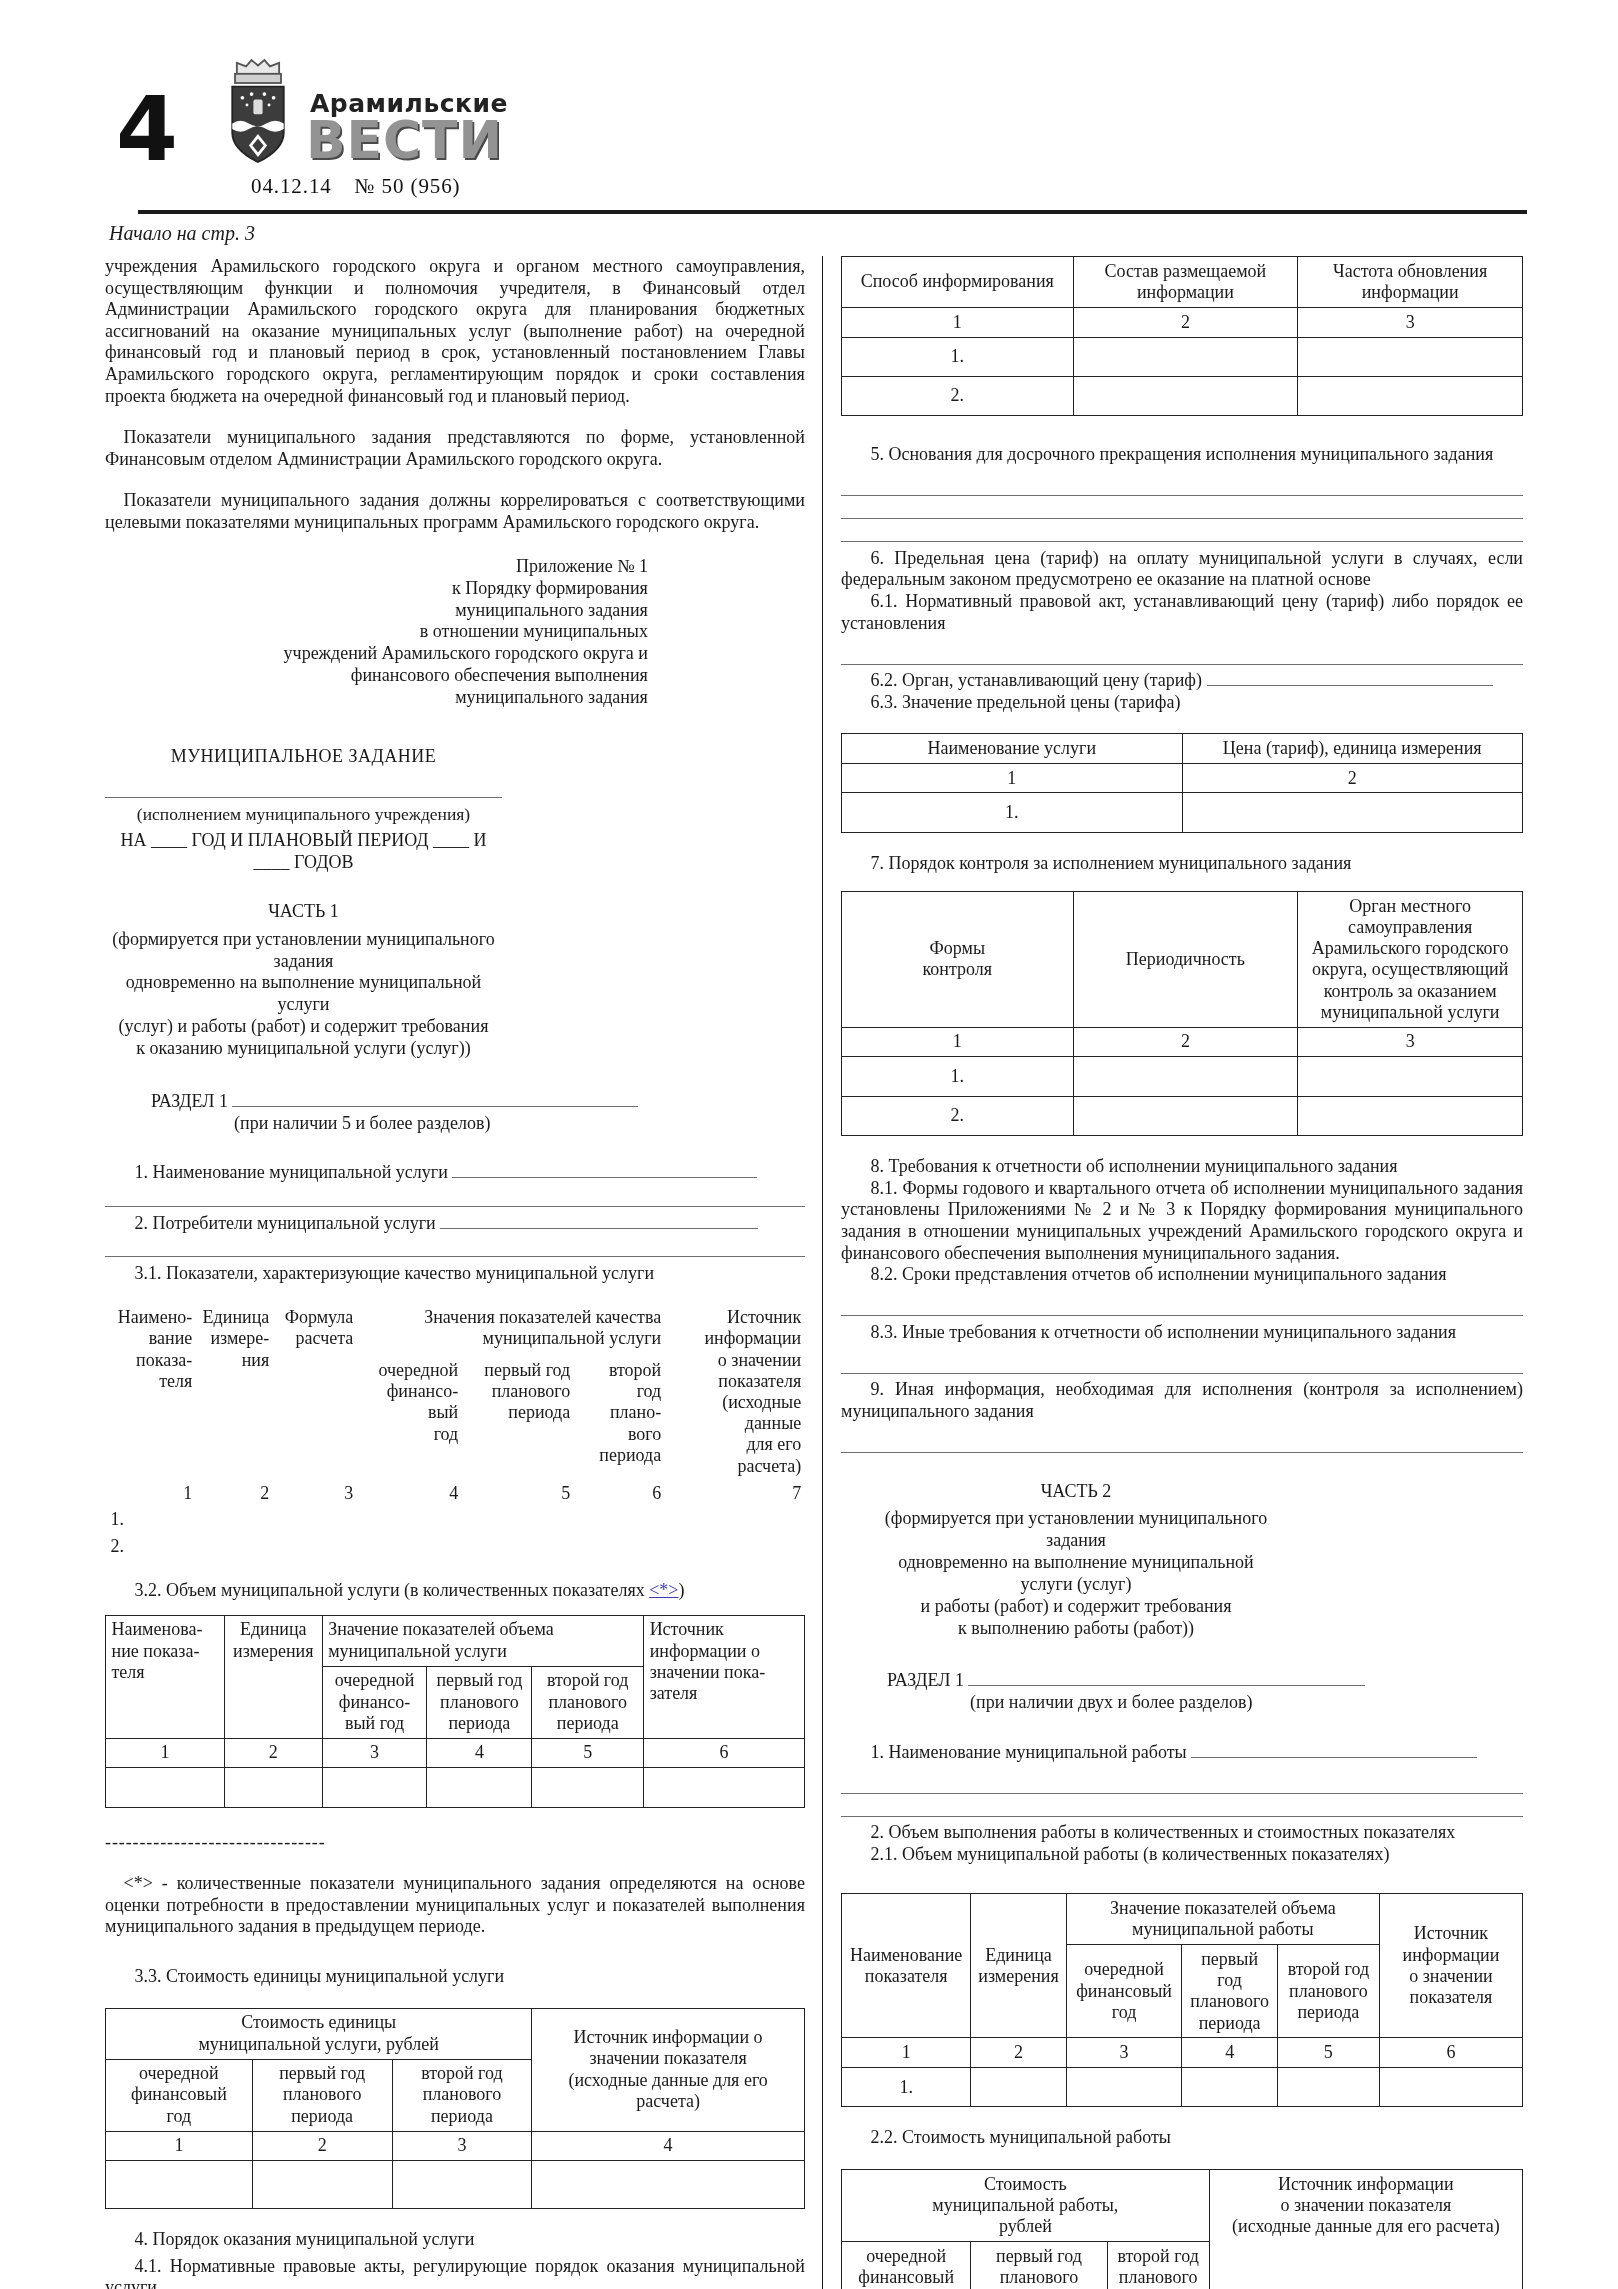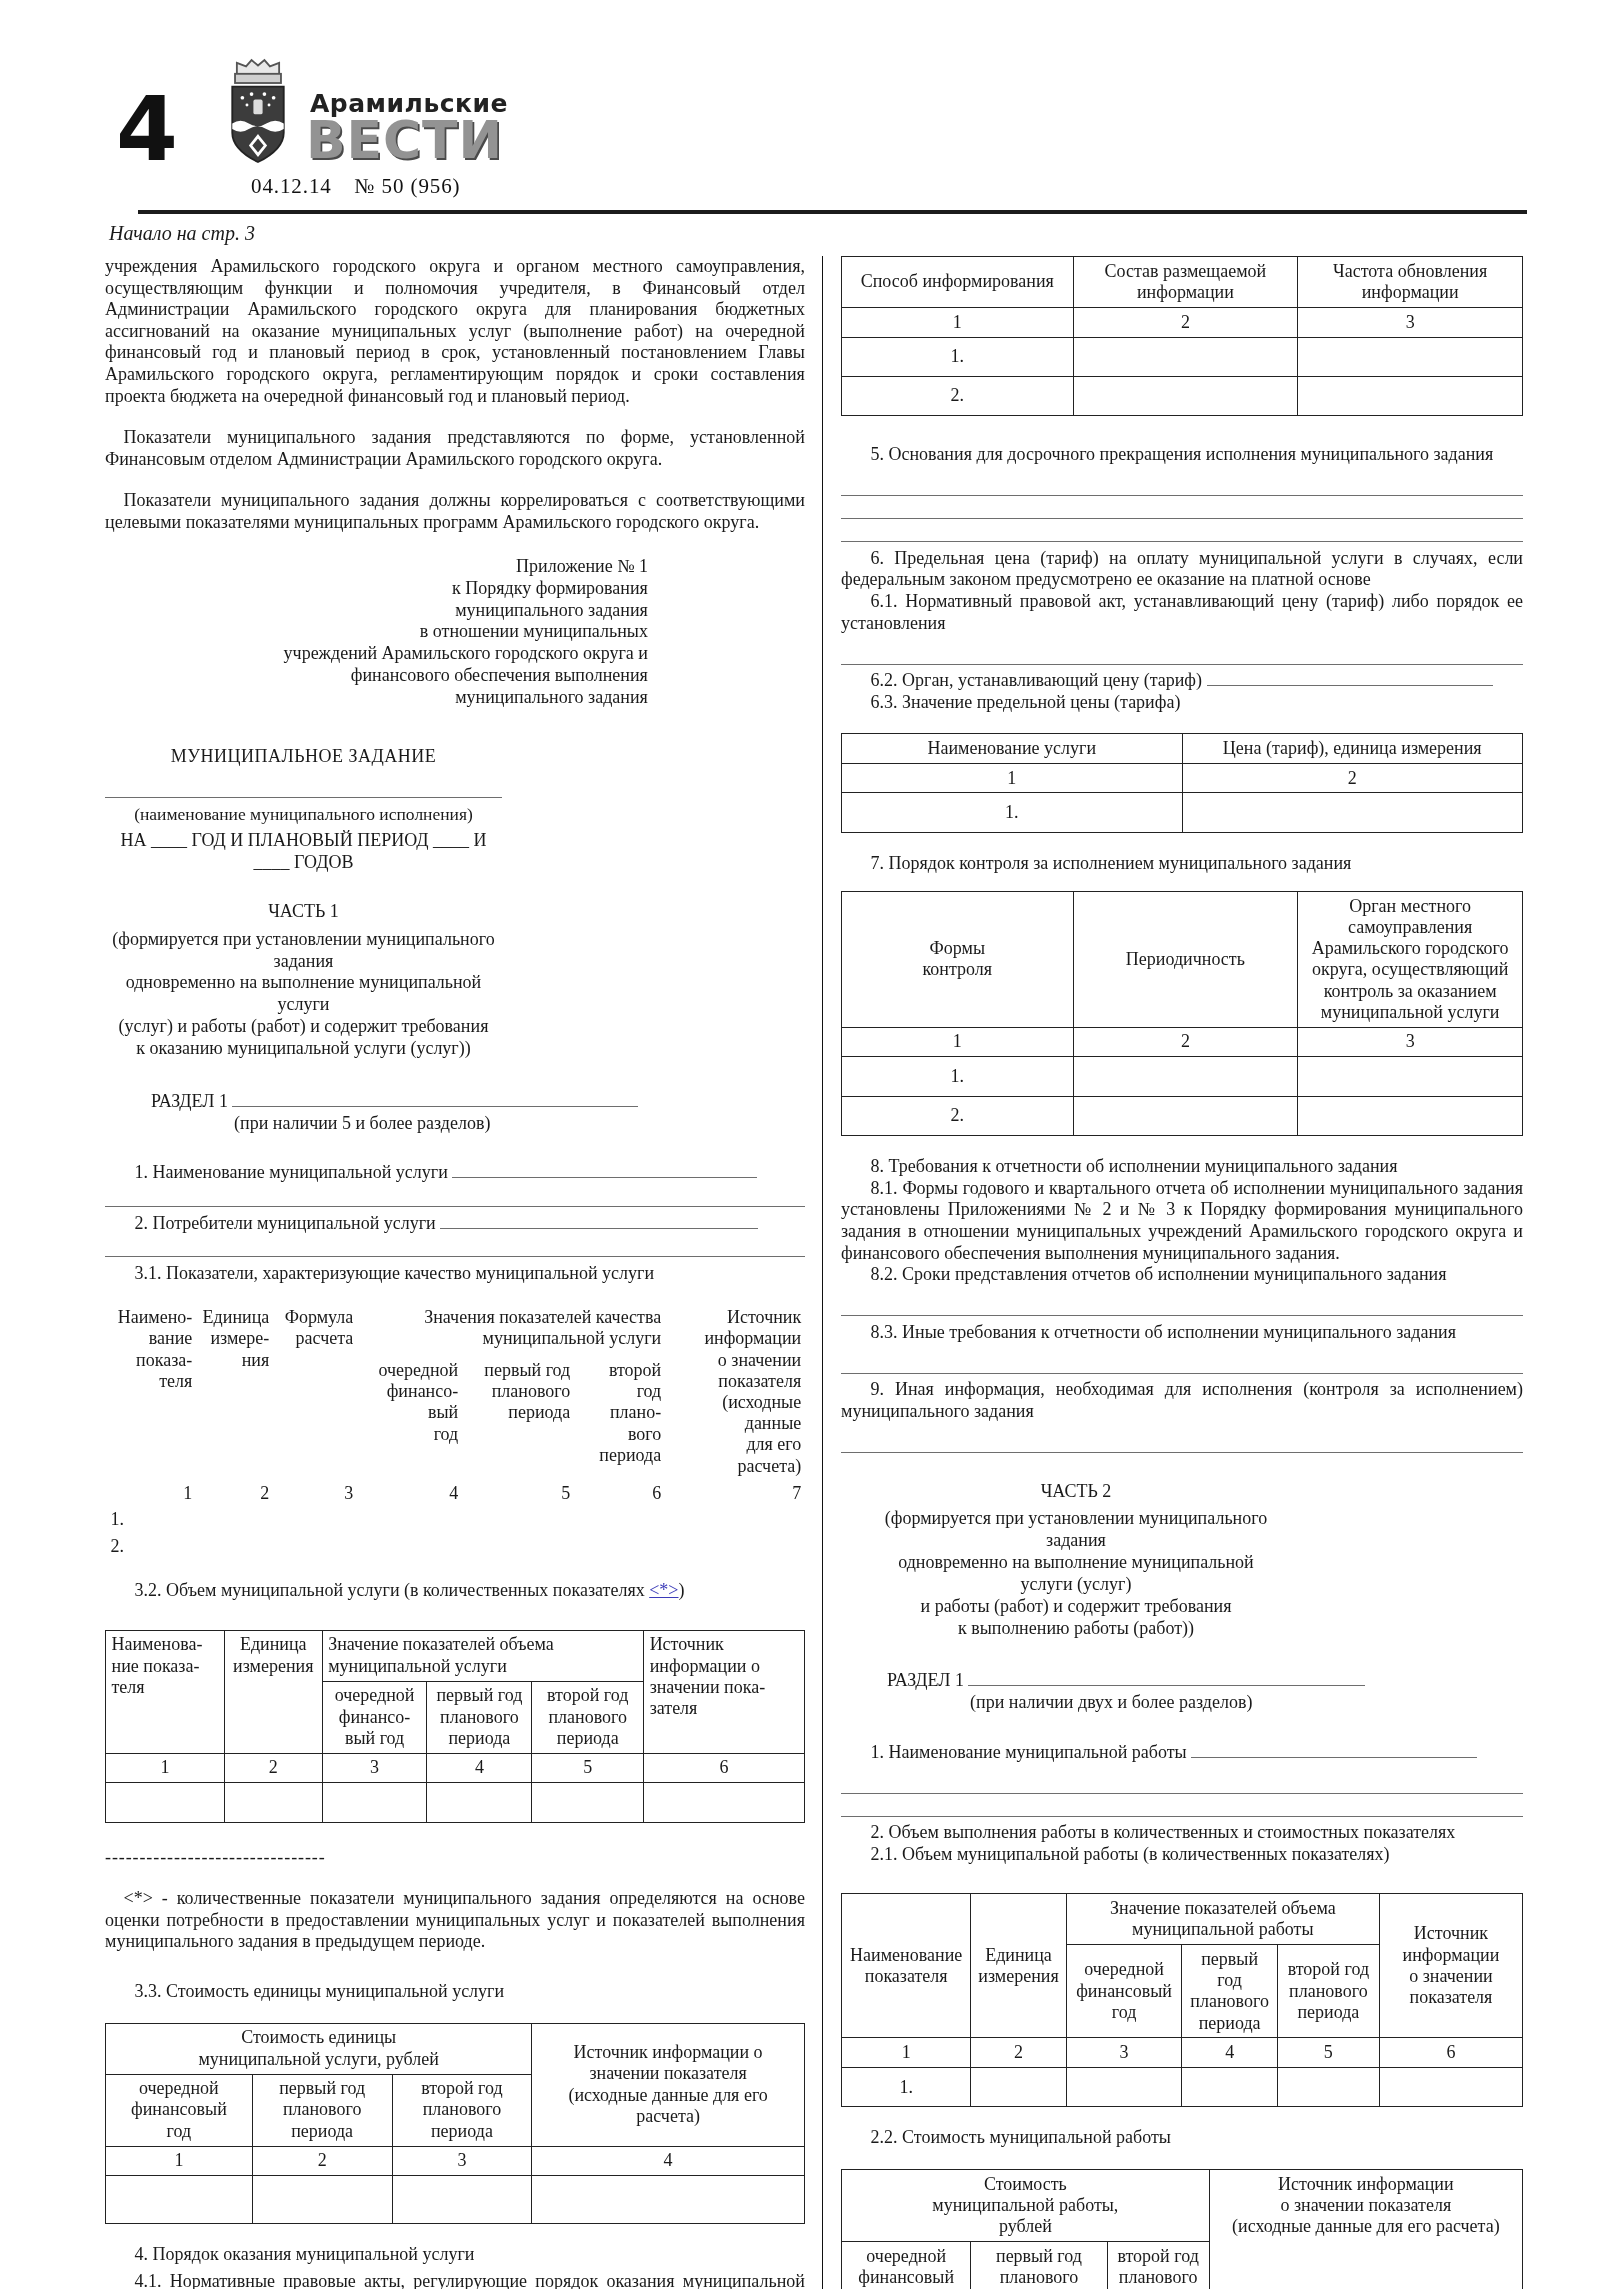--- a/index.html
+++ b/index.html
@@ -49,21 +49,21 @@
   .tb td{border:1.8px solid #222;padding:3.7px 5.5px;text-align:center;vertical-align:middle;line-height:1.18;}
   .tb td.topl{vertical-align:top;text-align:left;}
   .tb td.topc{vertical-align:top;}
   .nb td{border:none;padding:2.8px 3.7px;text-align:right;vertical-align:top;line-height:1.18;}
   .nb td.rowlab{text-align:left;padding-left:5.5px;}
   td.rh{height:31px;}
   td.rh2{height:39px;}
   .dashes{margin-top:24px;letter-spacing:0.9px;}
   .link{color:#3b3bb8;text-decoration:underline;}
   
-  .mt6{margin-top:5.5px;}.mt10{margin-top:9.2px;}.mt14{margin-top:28px;}.mt18{margin-top:16.6px;}
+  .mt6{margin-top:5.5px;}.mt10{margin-top:9.2px;}.mt14{margin-top:13px;}.mt18{margin-top:16.6px;}
   .mt22{margin-top:20px;}.mt26{margin-top:20px;}.mt30{margin-top:28px;}.mt34{margin-top:31px;}
 </style>
 </head>
 <body>
 
 <div class="sheet">
 
   <div class="masthead">
     <div class="page-num">4</div>
     <div class="crest">
@@ -108,21 +108,21 @@
 к Порядку формирования
 муниципального задания
 в отношении муниципальных
 учреждений Арамильского городского округа и
 финансового обеспечения выполнения
 муниципального задания</div>
 
       <div class="cgroup">
         <p class="doc-title">МУНИЦИПАЛЬНОЕ ЗАДАНИЕ</p>
         <div class="bl sp"></div>
-        <p class="caption mt6">(наименование муниципального исполнения)</p>
+        <p class="caption mt6">(исполнением муниципального учреждения)</p>
         <p class="mt6">НА ____ ГОД И ПЛАНОВЫЙ ПЕРИОД ____ И ____ ГОДОВ</p>
         <p class="mt30">ЧАСТЬ 1</p>
         <p class="part-note ml mt6">(формируется при установлении муниципального задания
 одновременно на выполнение муниципальной услуги
 (услуг) и работы (работ) и содержит требования
 к оказанию муниципальной услуги (услуг))</p>
       </div>
 
       <p class="sec-row mt34">
         <span>РАЗДЕЛ 1</span>

